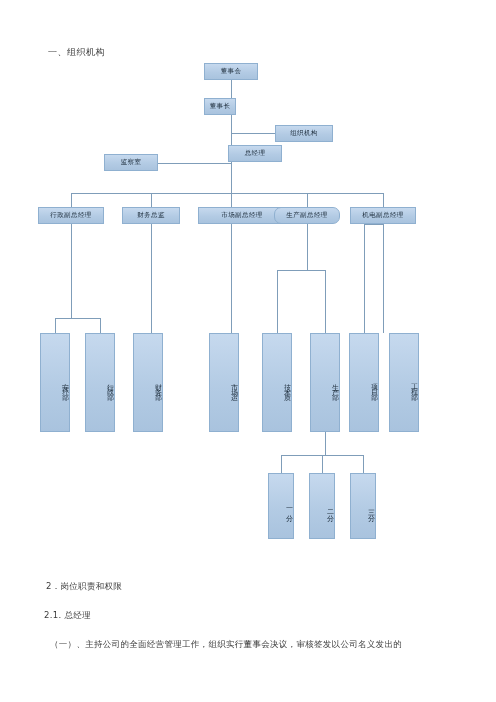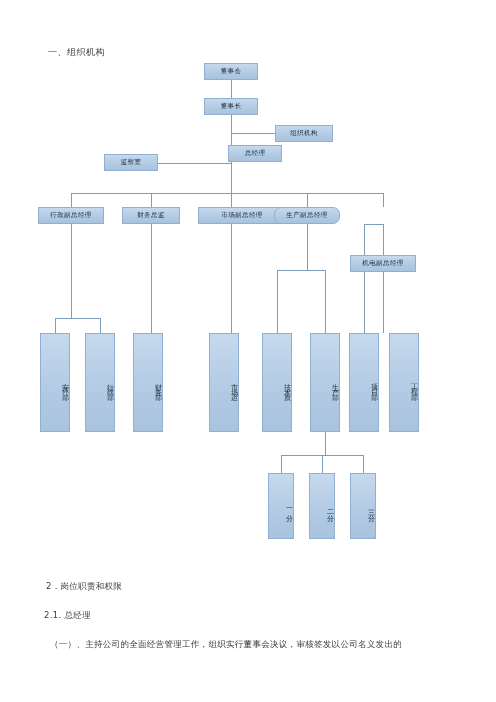--- a/index.html
+++ b/index.html
@@ -141,21 +141,21 @@
       <path d="M281 400 L281 418"></path>
       <path d="M322 400 L322 418"></path>
       <path d="M363 400 L363 418"></path>
     </g>
   </svg>
 
   <div class="node horiz" style="left:204px; top:8px; width:54px;">
     <span>董事会</span>
   </div>
 
-  <div class="node horiz" style="left:204px; top:43px; width:54px;">
+  <div class="node horiz" style="left:204px; top:43px; width:32px;">
     <span>董事长</span>
   </div>
 
   <div class="node horiz" style="left:275px; top:70px; width:58px;">
     <span>组织机构</span>
   </div>
 
   <div class="node horiz" style="left:204px; top:90px; width:54px;margin-left:24px;">
     <span>总经理</span>
   </div>
@@ -173,21 +173,21 @@
   </div>
 
   <div class="node horiz" style="left:198px; top:152px; width:88px;">
     <span>市场副总经理</span>
   </div>
 
   <div class="node horiz" style="left:274px; top:152px; width:66px;border-radius:7px;">
     <span>生产副总经理</span>
   </div>
 
-  <div class="node horiz" style="left:350px; top:152px; width:66px;margin-top:48px;">
+  <div class="node horiz" style="left:350px; top:152px; width:66px;">
     <span>机电副总经理</span>
   </div>
 
   <div class="node vert" style="left:40px; top:278px; width:30px; height:99px;">
     <span>安环部</span>
   </div>
 
   <div class="node vert" style="left:85px; top:278px; width:30px; height:99px;">
     <span>行政部</span>
   </div>

